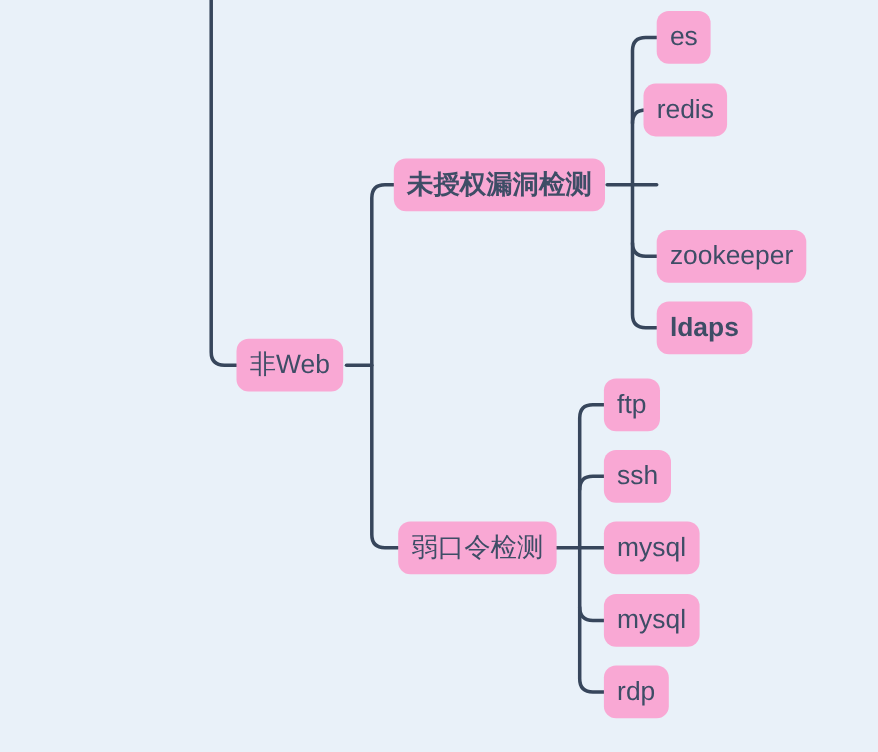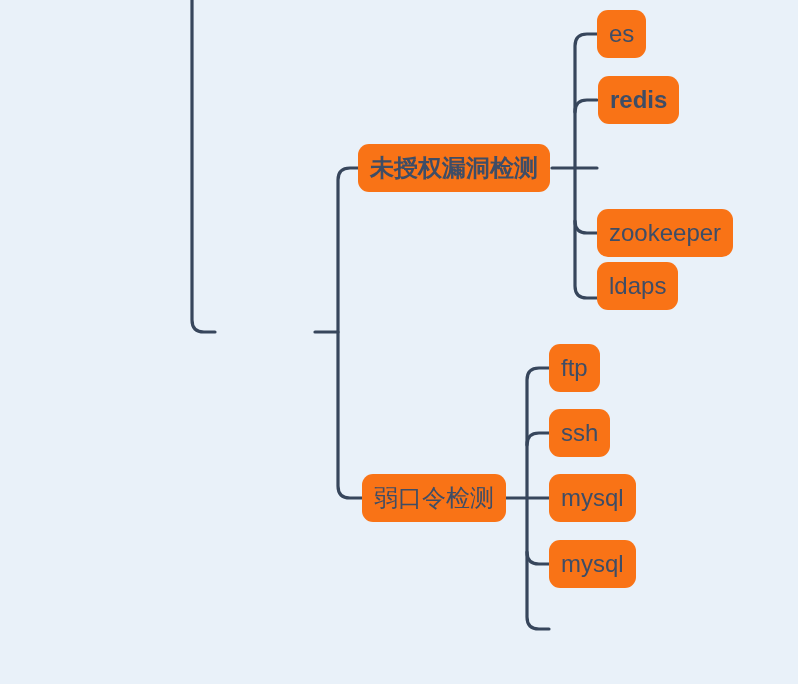--- a/index.html
+++ b/index.html
@@ -30,21 +30,21 @@
     stroke-linecap: round;
   }
   .node {
     position: absolute;
     box-sizing: border-box;
     height: 48px;
     padding: 10px 12px;
     line-height: 28px;
     font-size: 24px;
     color: #3e4d66;
-    background: #f97316;
+    background: #f9a8d4;
     border-radius: 11px;
     white-space: nowrap;
     cursor: default;
     user-select: none;
   }
 </style>
 </head>
 <body>
 
 <div class="canvas">
@@ -63,36 +63,38 @@
     <path d="M575,112 Q575,100 587,100 L597,100"></path>
     <path d="M575,221 Q575,233 587,233 L597,233"></path>
 
     <path d="M500,498 L549,498"></path>
 
     <path d="M549,368 L539,368 Q527,368 527,380 L527,617 Q527,629 539,629 L549,629"></path>
     <path d="M527,445 Q527,433 539,433 L549,433"></path>
     <path d="M527,552 Q527,564 539,564 L549,564"></path>
   </svg>
 
+  <div class="node" style="left:215px; top:308px;">非Web</div>
 
   <div class="node" style="left:358px; top:144px;font-weight:bold;">未授权漏洞检测</div>
 
   <div class="node" style="left:597px; top:10px;">es</div>
 
-  <div class="node" style="left:598px; top:76px;font-weight:bold;">redis</div>
+  <div class="node" style="left:585px; top:76px;">redis</div>
 
 
   <div class="node" style="left:597px; top:209px;text-align:right;">zookeeper</div>
 
-  <div class="node" style="left:597px; top:262px;">ldaps</div>
+  <div class="node" style="left:597px; top:274px;font-weight:bold;">ldaps</div>
 
   <div class="node" style="left:549px; top:344px;">ftp</div>
 
   <div class="node" style="left:362px; top:474px;">弱口令检测</div>
 
   <div class="node" style="left:549px; top:409px;">ssh</div>
 
   <div class="node" style="left:549px; top:474px;">mysql</div>
 
   <div class="node" style="left:549px; top:540px;">mysql</div>
 
+  <div class="node" style="left:549px; top:605px;">rdp</div>
 
 </div>
 
 </body></html>

